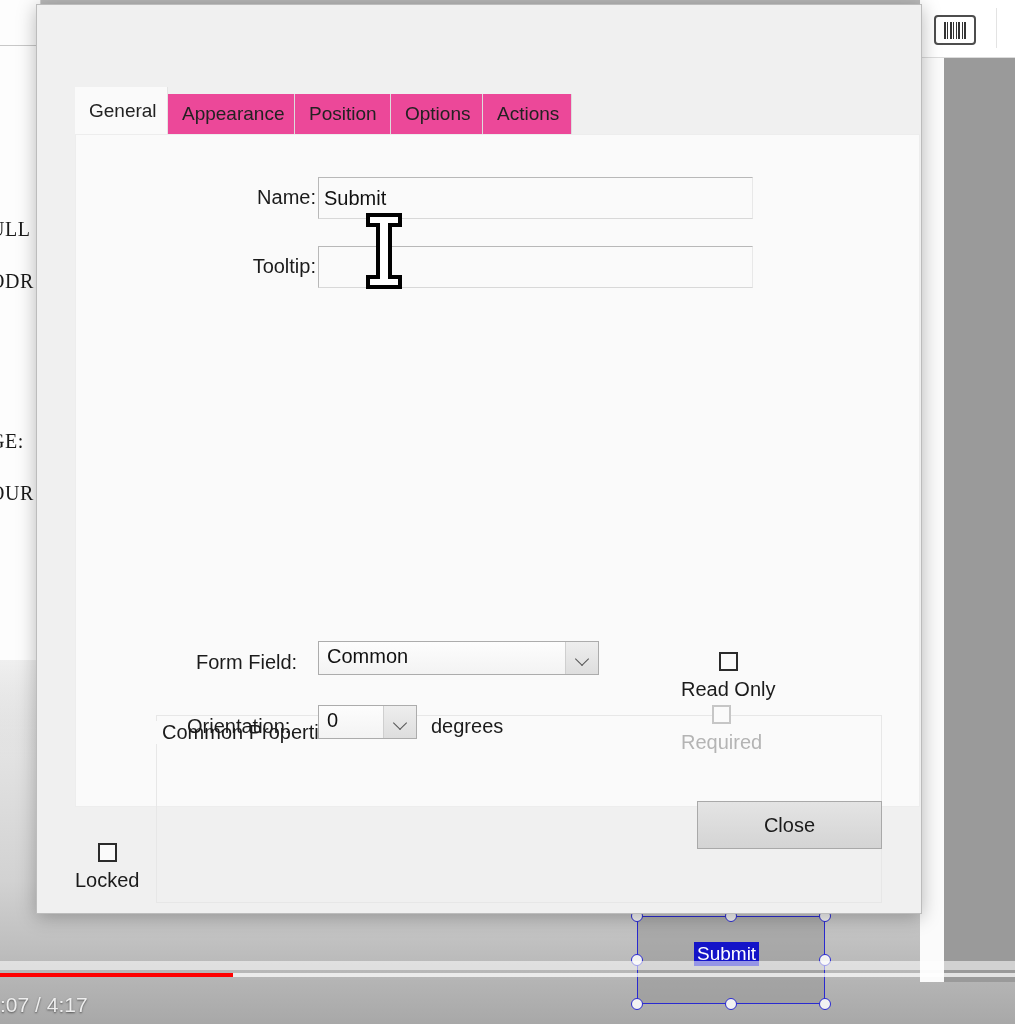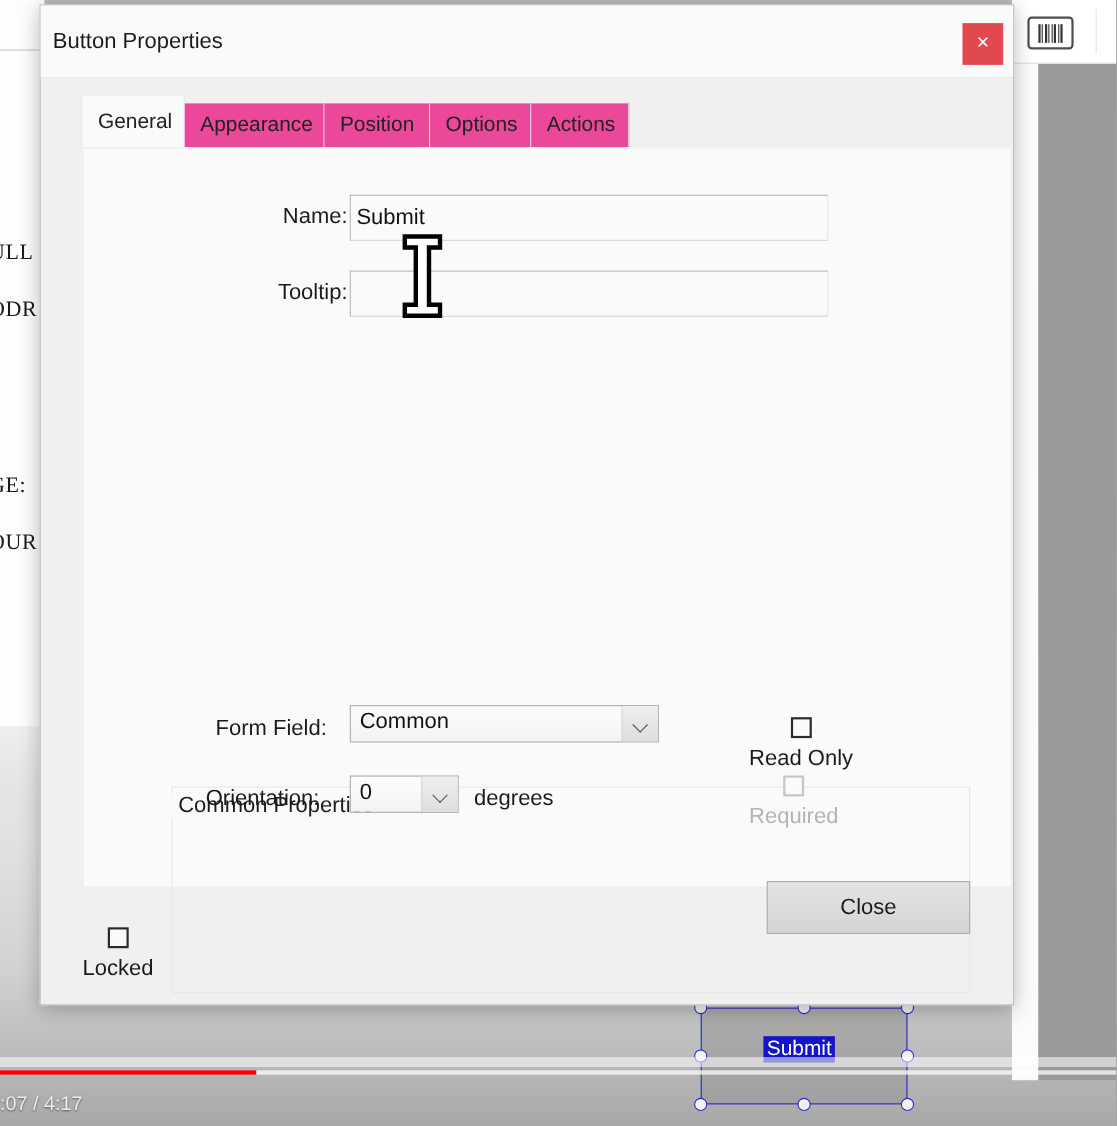--- a/index.html
+++ b/index.html
@@ -355,21 +355,21 @@
   #progress-fill {
     position: absolute;
     left: 0; top: 0;
     height: 4px;
     width: 232px;
     background: #ff0000;
   }
   #time-label {
     position: absolute;
     left: 0; top: 35px;
-    font-size: 18px;
+    font-size: 21px;
     color: #eeeeee;
     text-shadow: 0 1px 2px rgba(0,0,0,.55);
     white-space: nowrap;
   }
   
   #scanline {
     position: absolute;
     left: 0; top: 961px;
     width: 1015px; height: 9px;
     background: rgba(255,255,255,.55);
@@ -416,24 +416,20 @@
     <div class="handle" style="left:182px; top:38px;"></div>
     <div class="handle" style="left:-6px;  top:82px;"></div>
     <div class="handle" style="left:88px;  top:82px;"></div>
     <div class="handle" style="left:182px; top:82px;"></div>
   </div>
 
   <div id="scanline"></div>
 
   <div id="dialog">
 
-    <div id="titlebar">
-      <div id="dialog-title">Button Properties</div>
-      <button id="close-x">✕</button>
-    </div>
 
     <div id="tabstrip">
       <button class="tab active" style="left:0px;   width:93px;">General</button>
       <button class="tab" style="left:93px;  width:127px;">Appearance</button>
       <button class="tab" style="left:220px; width:96px;text-align:center;">Position</button>
       <button class="tab" style="left:316px; width:92px;">Options</button>
       <button class="tab" style="left:408px; width:89px;">Actions</button>
     </div>
 
     <div id="tabpanel">

